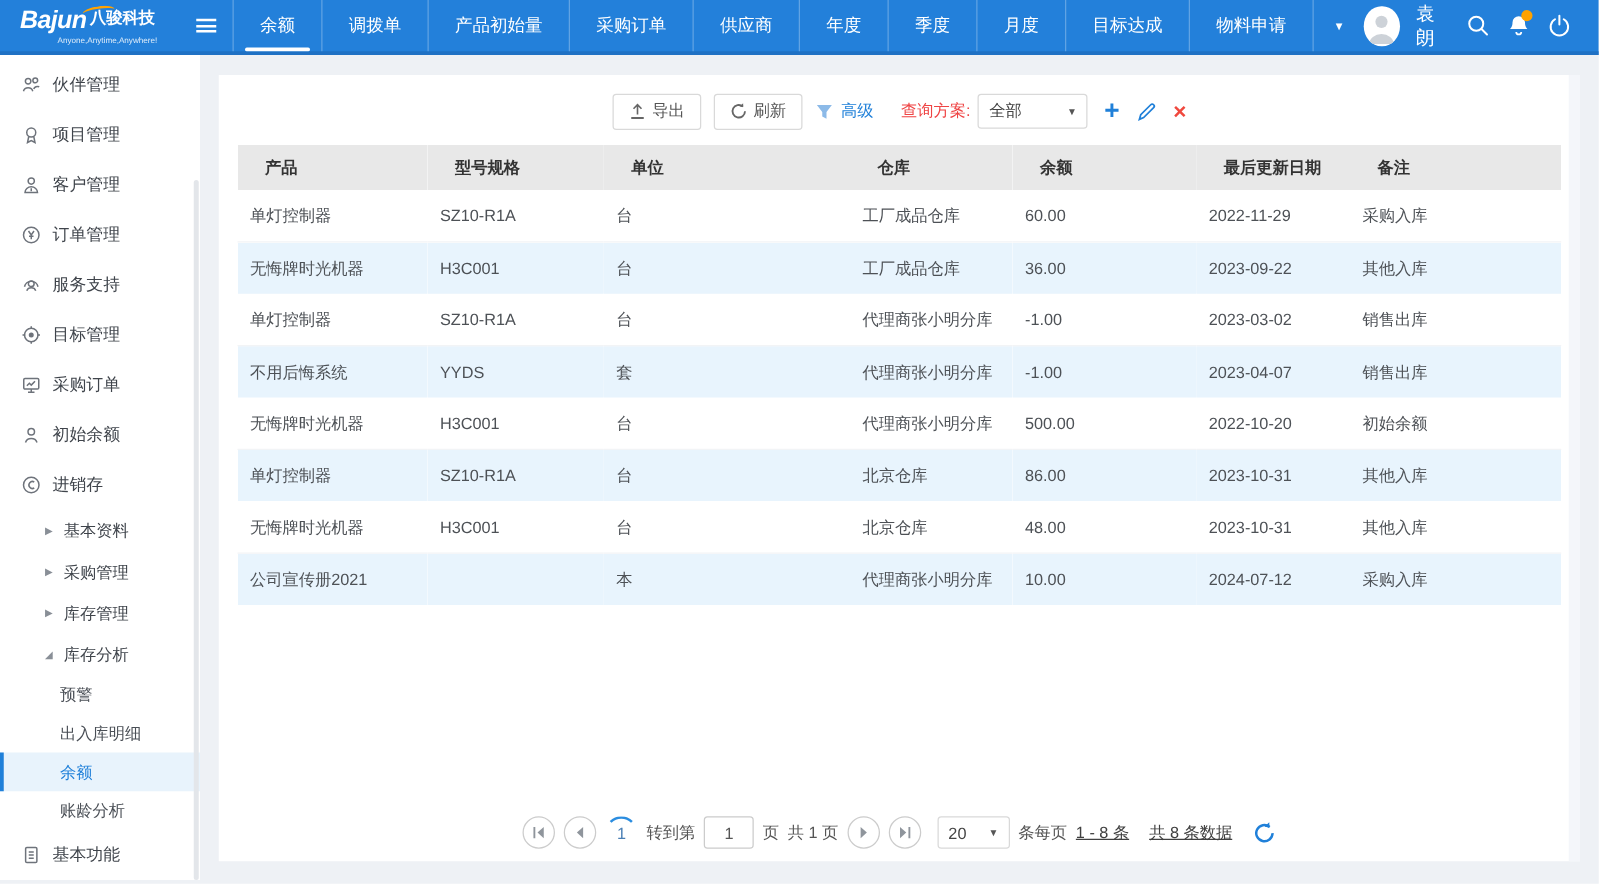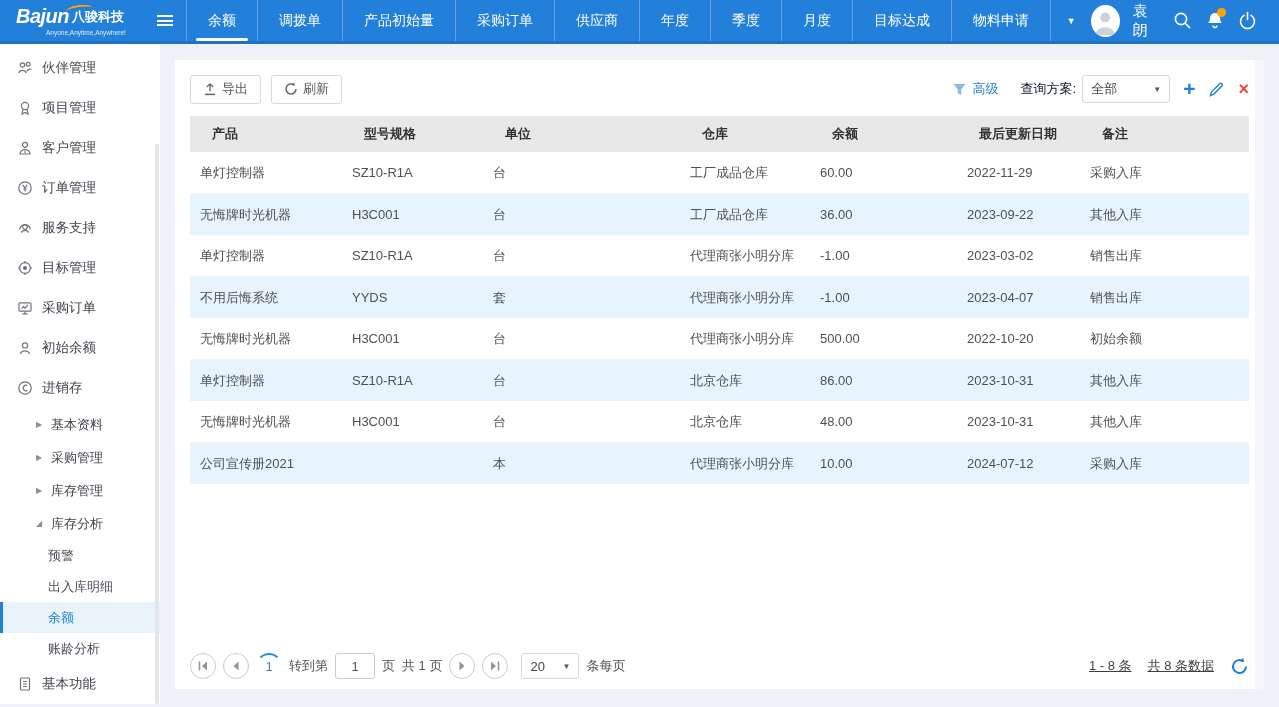--- a/index.html
+++ b/index.html
@@ -2,21 +2,21 @@
 <html><head>
 <meta charset="utf-8">
 <style>
   * { margin:0; padding:0; box-sizing:border-box; }
   html,body { width:1279px; height:707px; overflow:hidden; }
   body { font-family:"Liberation Sans","DejaVu Sans",sans-serif; background:#eef1f5; }
 
   
   .topnav { height:44px; background:#2380da; border-bottom:3px solid #1f71c4; display:flex; align-items:stretch; color:#fff; }
   .logo { width:128px; margin-left:16px; display:flex; flex-direction:column; justify-content:center; position:relative; flex-shrink:0; }
-  .logo-row { display:flex; align-items:center; }
+  .logo-row { display:flex; align-items:flex-start; }
   .logo-brand { font-size:20px; font-weight:bold; font-style:italic; letter-spacing:-0.5px; }
   .logo-cn { font-size:13px; font-weight:bold; margin-left:3px; }
   .logo-swoosh { position:absolute; width:26px; height:9px; border-top:2.5px solid #ffa200; border-radius:50%; top:5px; left:50px; transform:rotate(-8deg); }
   .logo-tagline { font-size:6.5px; opacity:.85; margin-left:30px; margin-top:1px; }
   .hamburger { width:42px; display:flex; align-items:center; justify-content:center; cursor:pointer; flex-shrink:0; }
   .hamburger span { display:block; width:16px; height:11px; border-top:2px solid #fff; border-bottom:2px solid #fff; position:relative; }
   .hamburger span::after { content:""; position:absolute; left:0; top:2.5px; width:16px; height:2px; background:#fff; }
   .nav-tabs { display:flex; align-items:stretch; }
   .nav-tab { padding:0 21px; display:flex; align-items:center; font-size:14px; cursor:pointer; border-left:1px solid rgba(255,255,255,.28); position:relative; white-space:nowrap; }
   .nav-tab:last-child { border-right:1px solid rgba(255,255,255,.28); }
@@ -36,32 +36,32 @@
   .side-item { height:40px; display:flex; align-items:center; padding-left:17px; gap:9px; font-size:13.5px; color:#3f444b; cursor:pointer; }
   .side-sub { height:33px; display:flex; align-items:center; padding-left:36px; gap:6px; font-size:13px; color:#3f444b; cursor:pointer; }
   .side-leaf { height:31px; display:flex; align-items:center; padding-left:48px; font-size:13px; color:#4a4f56; cursor:pointer; }
   .side-leaf.active { background:#e8f3fc; color:#2080d9; border-left:3px solid #2080d9; padding-left:45px; }
   .tri { font-size:8px; color:#898f97; width:9px; }
   .side-icon { width:16px; height:16px; flex-shrink:0; }
   .side-scrollthumb { position:absolute; right:1px; top:100px; bottom:0; width:4px; background:#e3e6ea; border-radius:2px; }
 
   
   .main { flex:1; padding:16px 15px 15px 15px; overflow:hidden; }
-  .panel { background:#fff; height:100%; display:flex; flex-direction:column; padding:0 15px; position:relative; }
+  .panel { background:#fff; height:100%; display:flex; flex-direction:column; padding:0 15px; position:relative;align-items:center; }
   .panel-scroll-track { position:absolute; right:0; top:0; bottom:0; width:9px; background:#f4f6fa; }
 
   
   .toolbar { display:flex; align-items:center; margin-top:14px; margin-bottom:12px; height:30px; flex-shrink:0; }
   .btn { display:flex; align-items:center; gap:5px; height:29px; padding:0 12px; background:#fff; border:1px solid #d9d9d9; border-radius:3px; font-size:13px; color:#555; cursor:pointer; margin-right:10px; }
   .toolbar-right { margin-left:auto; display:flex; align-items:center; }
   .search-wrap { display:flex; align-items:center; gap:5px; border-bottom:1px solid #d5d5d5; width:168px; padding:3px 2px; margin-right:48px; }
   .search-input { border:none; outline:none; font-size:13px; width:100%; color:#555; font-family:inherit; }
   .search-input::placeholder { color:#9a9a9a; }
   .adv-link { color:#2080d9; font-size:13px; cursor:pointer; margin-left:6px; }
-  .qp-label { font-size:13px; color:#0f172a; margin-left:22px; margin-right:6px; }
+  .qp-label { font-size:13px; color:#ef4444; margin-left:22px; margin-right:6px; }
   .selectbox { border:1px solid #d9d9d9; border-radius:3px; height:28px; display:flex; align-items:center; justify-content:space-between; padding:0 8px; width:88px; font-size:13px; color:#444; background:#fff; cursor:pointer; }
   .caret { font-size:8px; color:#555; }
   .tb-icon { margin-left:13px; cursor:pointer; display:flex; align-items:center; }
   .plus-glyph { color:#2080d9; font-size:21px; font-weight:bold; line-height:20px; }
   .close-glyph { color:#f0483e; font-size:18px; font-weight:bold; line-height:18px; }
 
   
   table { border-collapse:collapse; table-layout:fixed; width:100%; flex-shrink:0; }
   thead th { background:#e8e8e8; font-size:13px; font-weight:bold; color:#333; text-align:left; padding:9px 22px; white-space:nowrap; overflow:hidden; }
   tbody td { font-size:13px; color:#4d5156; padding:11.5px 10px; white-space:nowrap; overflow:hidden; }

